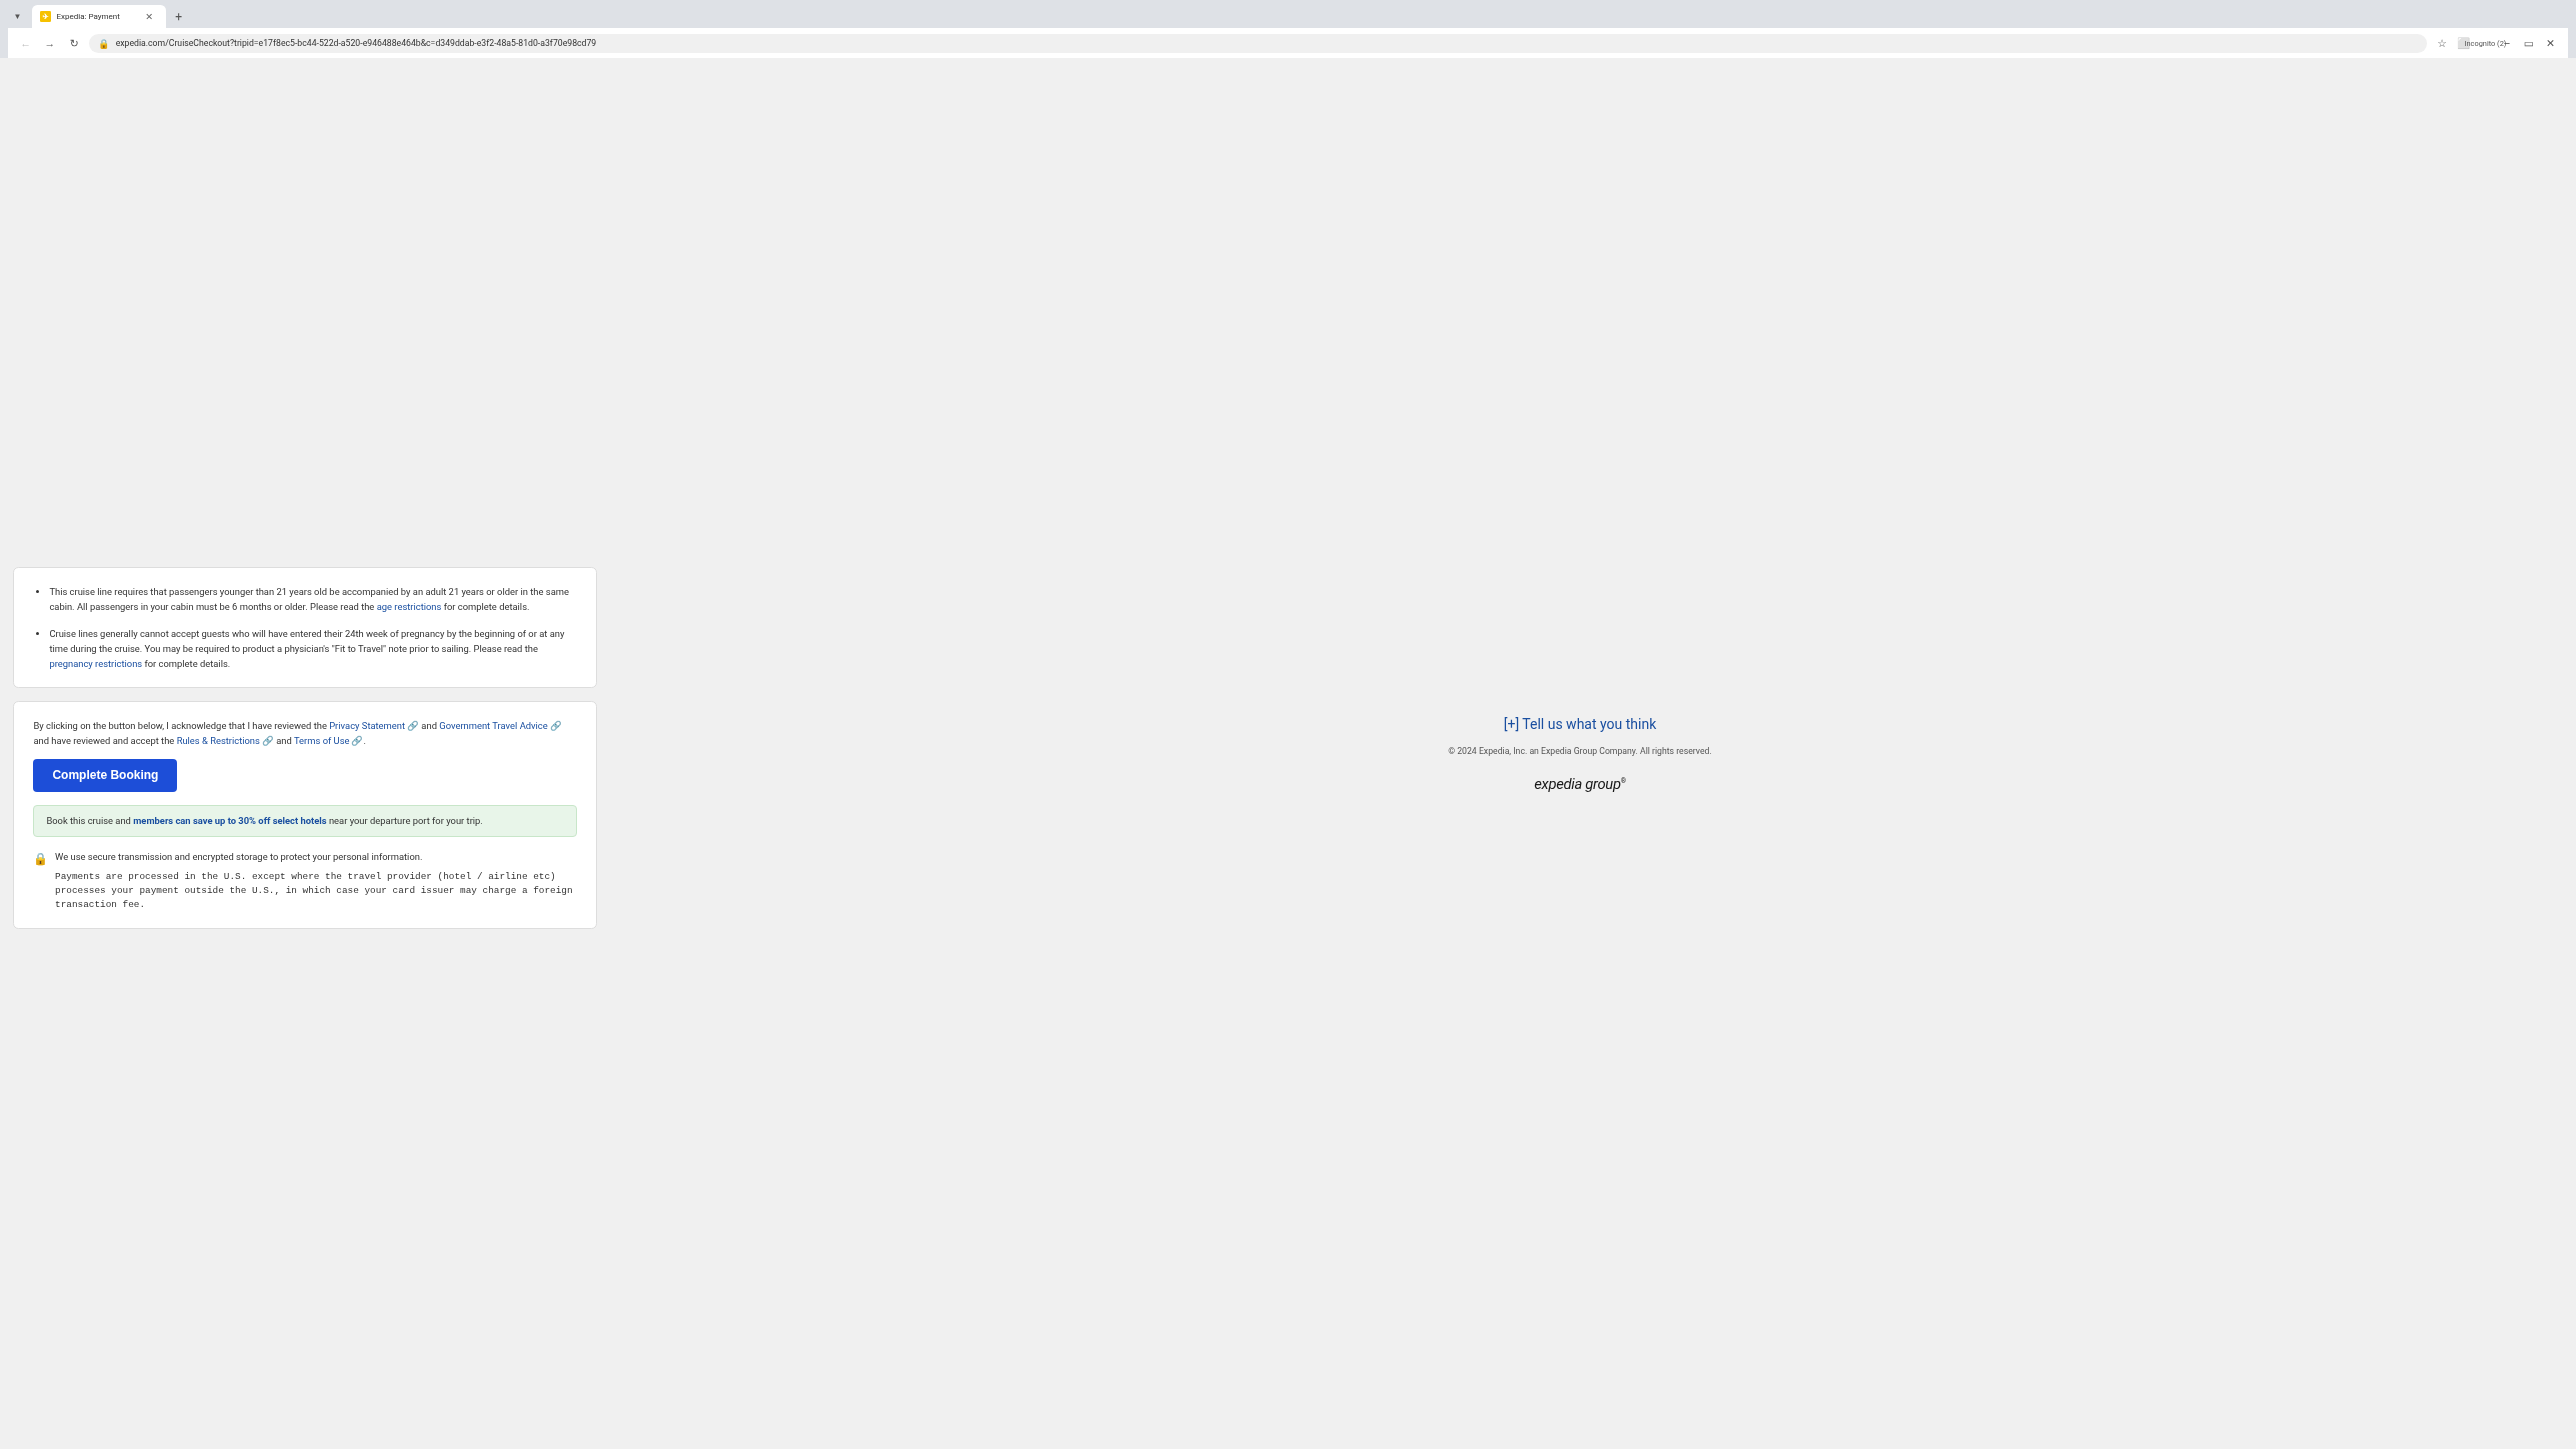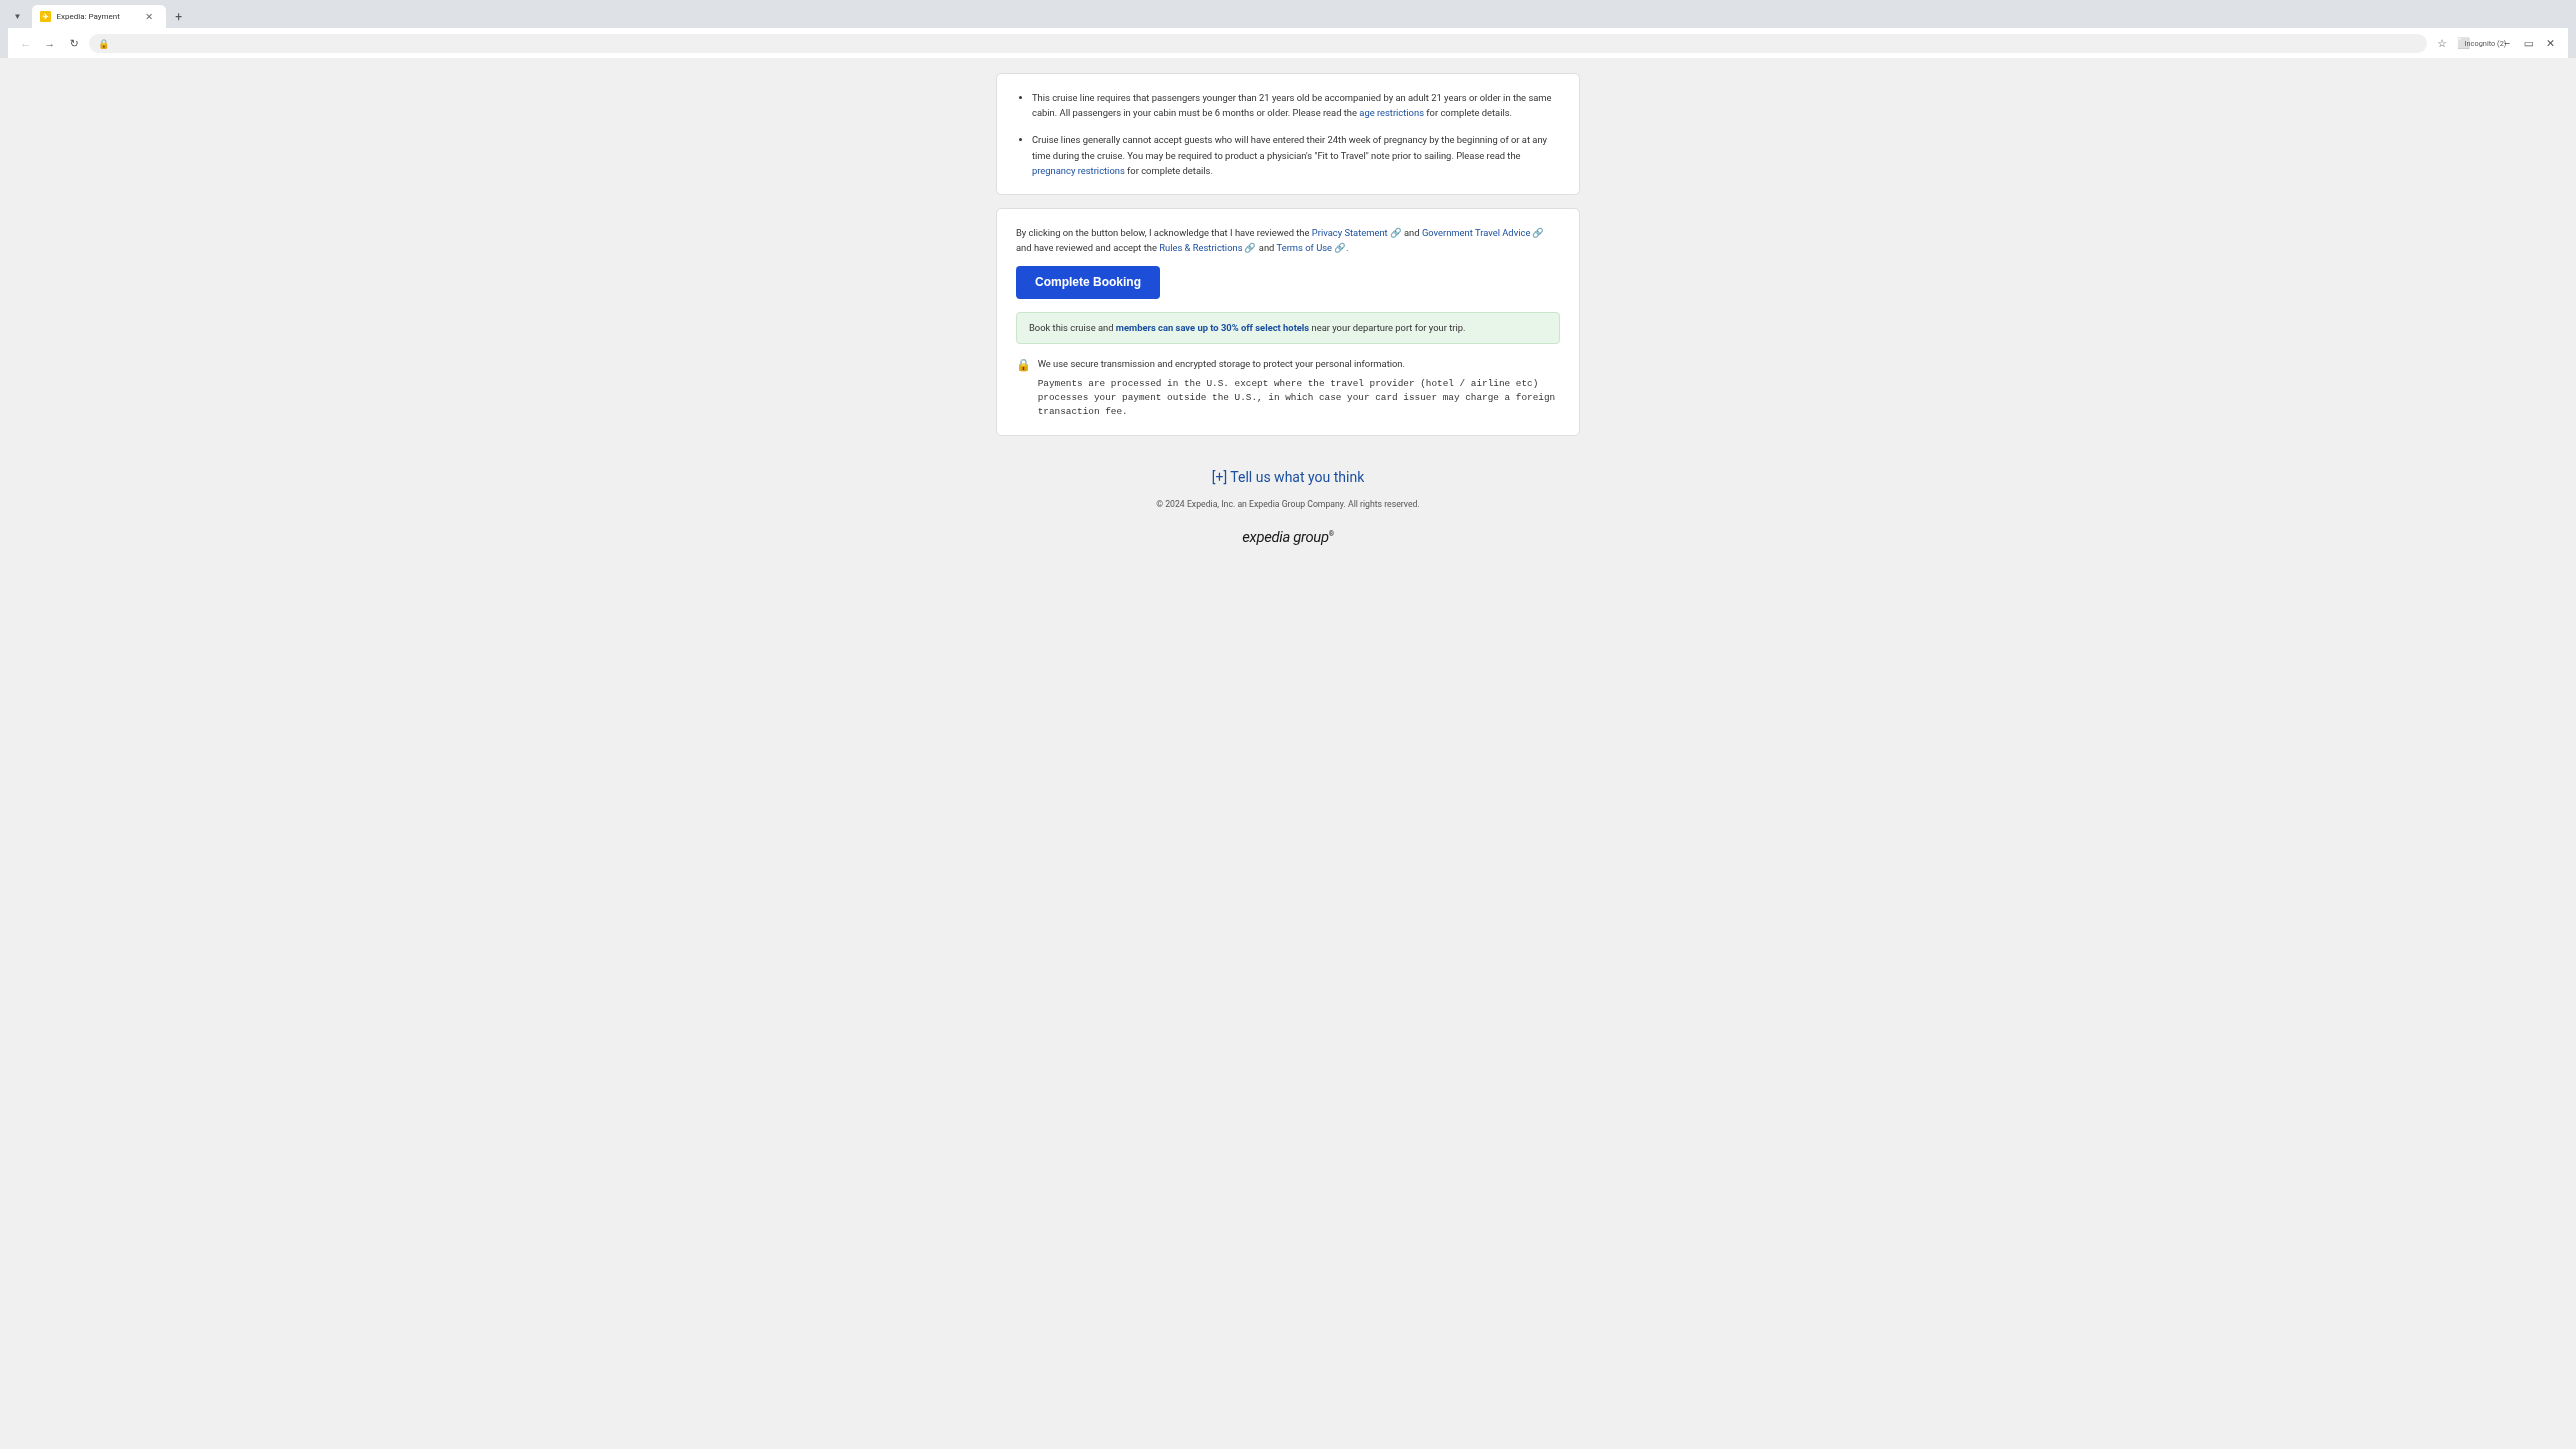--- a/index.html
+++ b/index.html
@@ -137,21 +137,21 @@
       cursor: pointer;
       color: #555;
       font-size: 10.7px;
     }
 
     
     .page-content {
       margin-top: 60px;
       padding: 13.4px;
       display: flex;
-      flex-direction: column;
+      flex-direction: row;
       align-items: center;
       background: #f0f0f0;
       min-height: calc(100vh - 60px);
     }
 
     .main-container {
       max-width: 584px;
       width: 100%;
     }
 
@@ -294,20 +294,21 @@
       <span class="tab-close">✕</span>
     </div>
     <div class="tab-new">+</div>
   </div>
   <div class="browser-toolbar">
     <div class="nav-btn disabled">←</div>
     <div class="nav-btn">→</div>
     <div class="nav-btn">↻</div>
     <div class="address-bar">
       <span class="address-lock">🔒</span>
+      <span class="address-text">expedia.com/CruiseCheckout?tripid=e17f8ec5-bc44-522d-a520-e946488e464b&amp;c=d349ddab-e3f2-48a5-81d0-a3f70e98cd79</span>
     </div>
     <div class="toolbar-actions">
       <div class="toolbar-action-btn">☆</div>
       <div class="toolbar-action-btn">⬜</div>
       <div class="toolbar-action-btn">
         <span style="font-size:7.4px;white-space:nowrap;width:auto;padding:0 2.7px;">Incognito (2)</span>
       </div>
       <div class="toolbar-action-btn">–</div>
       <div class="toolbar-action-btn">▭</div>
       <div class="toolbar-action-btn">✕</div>

